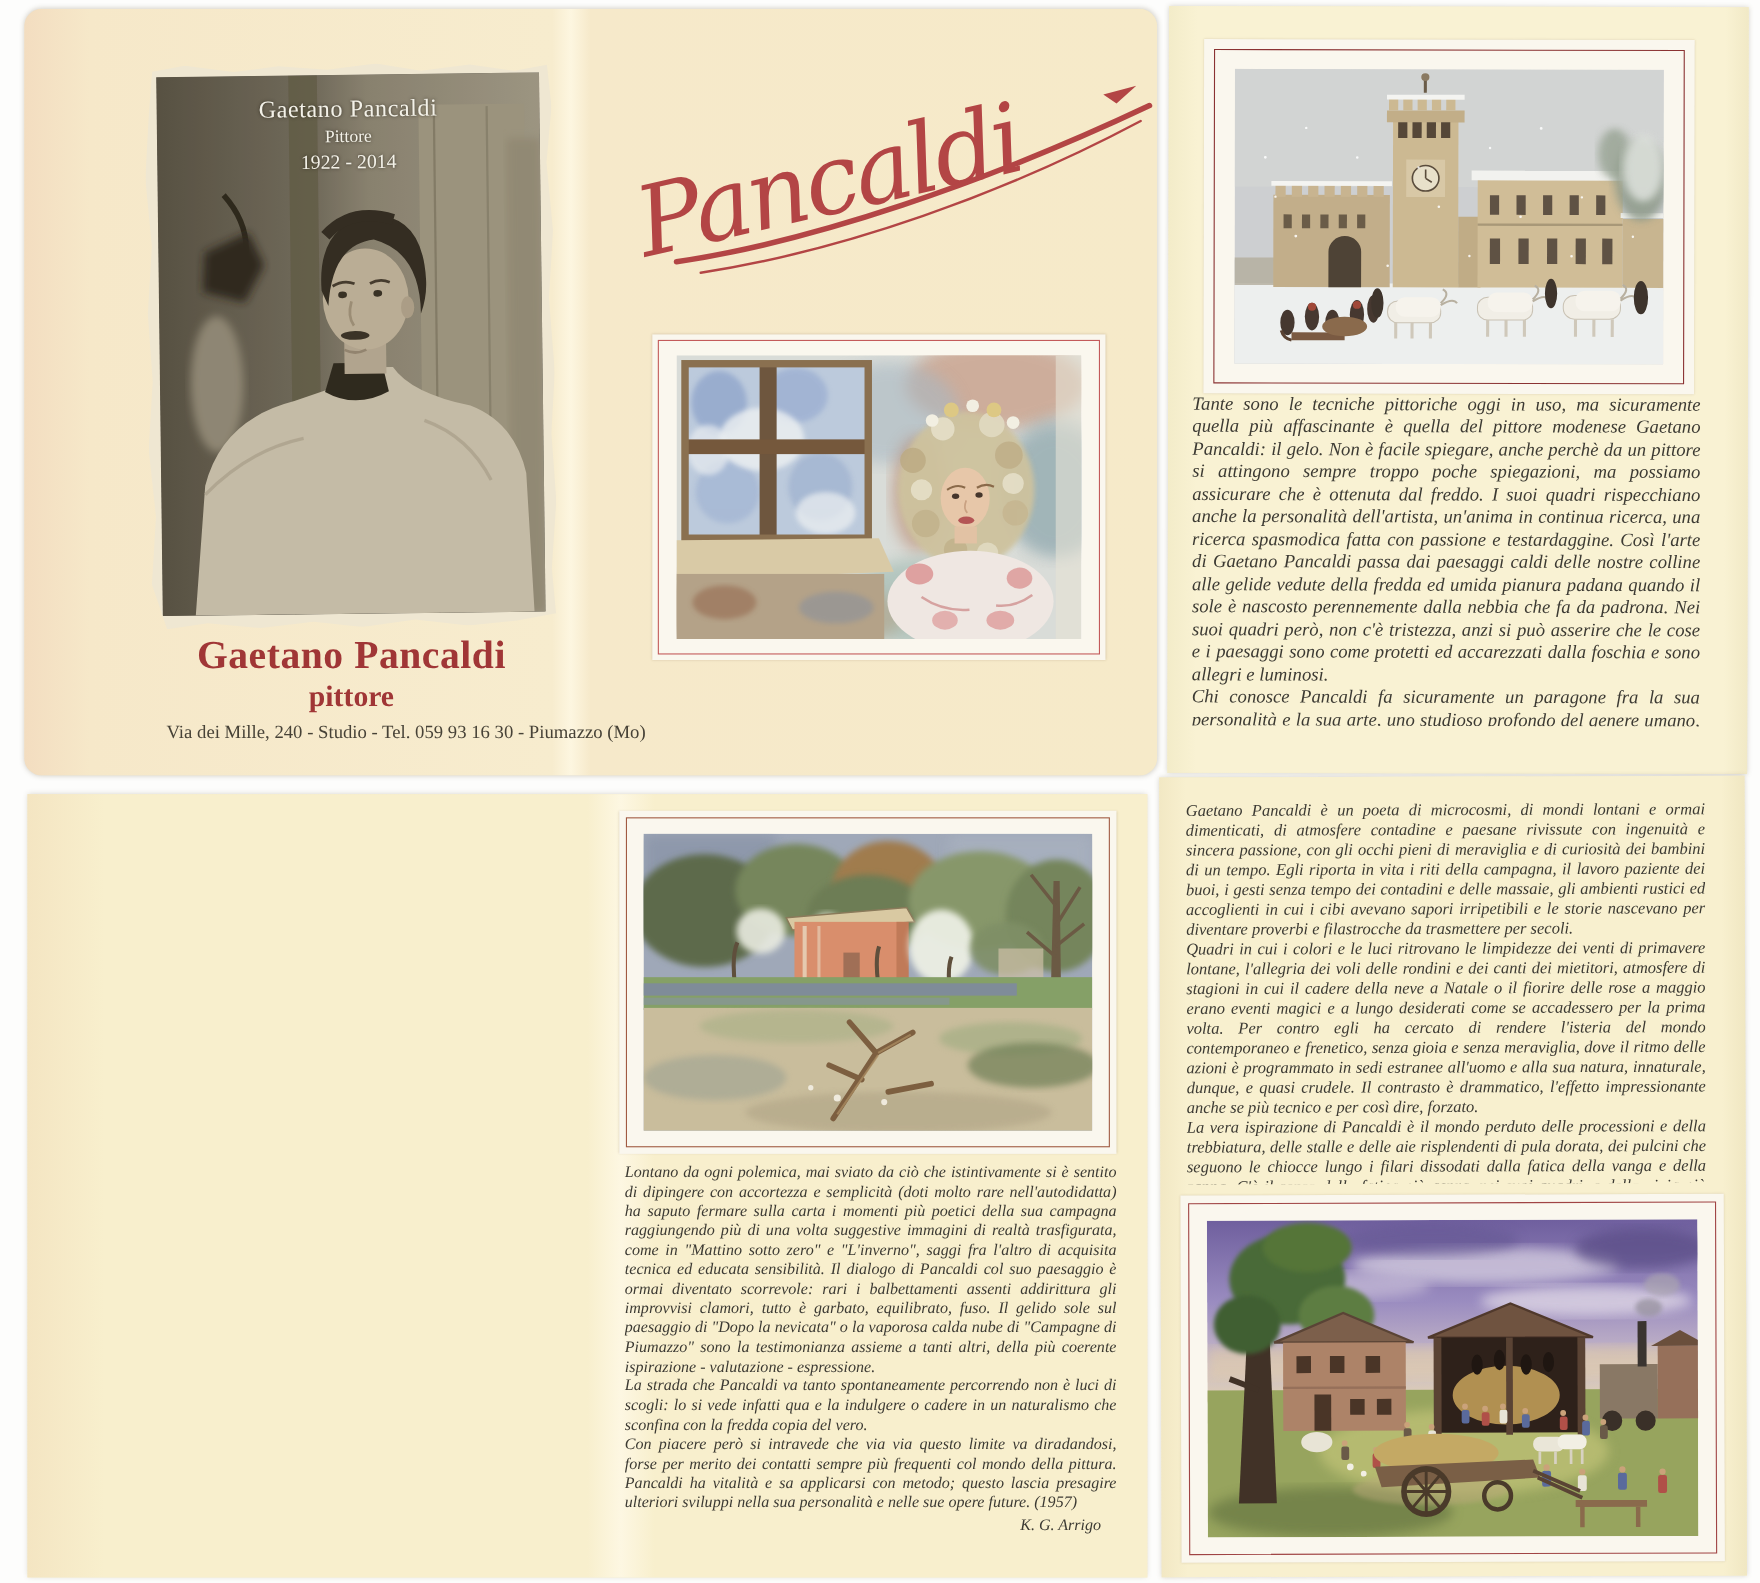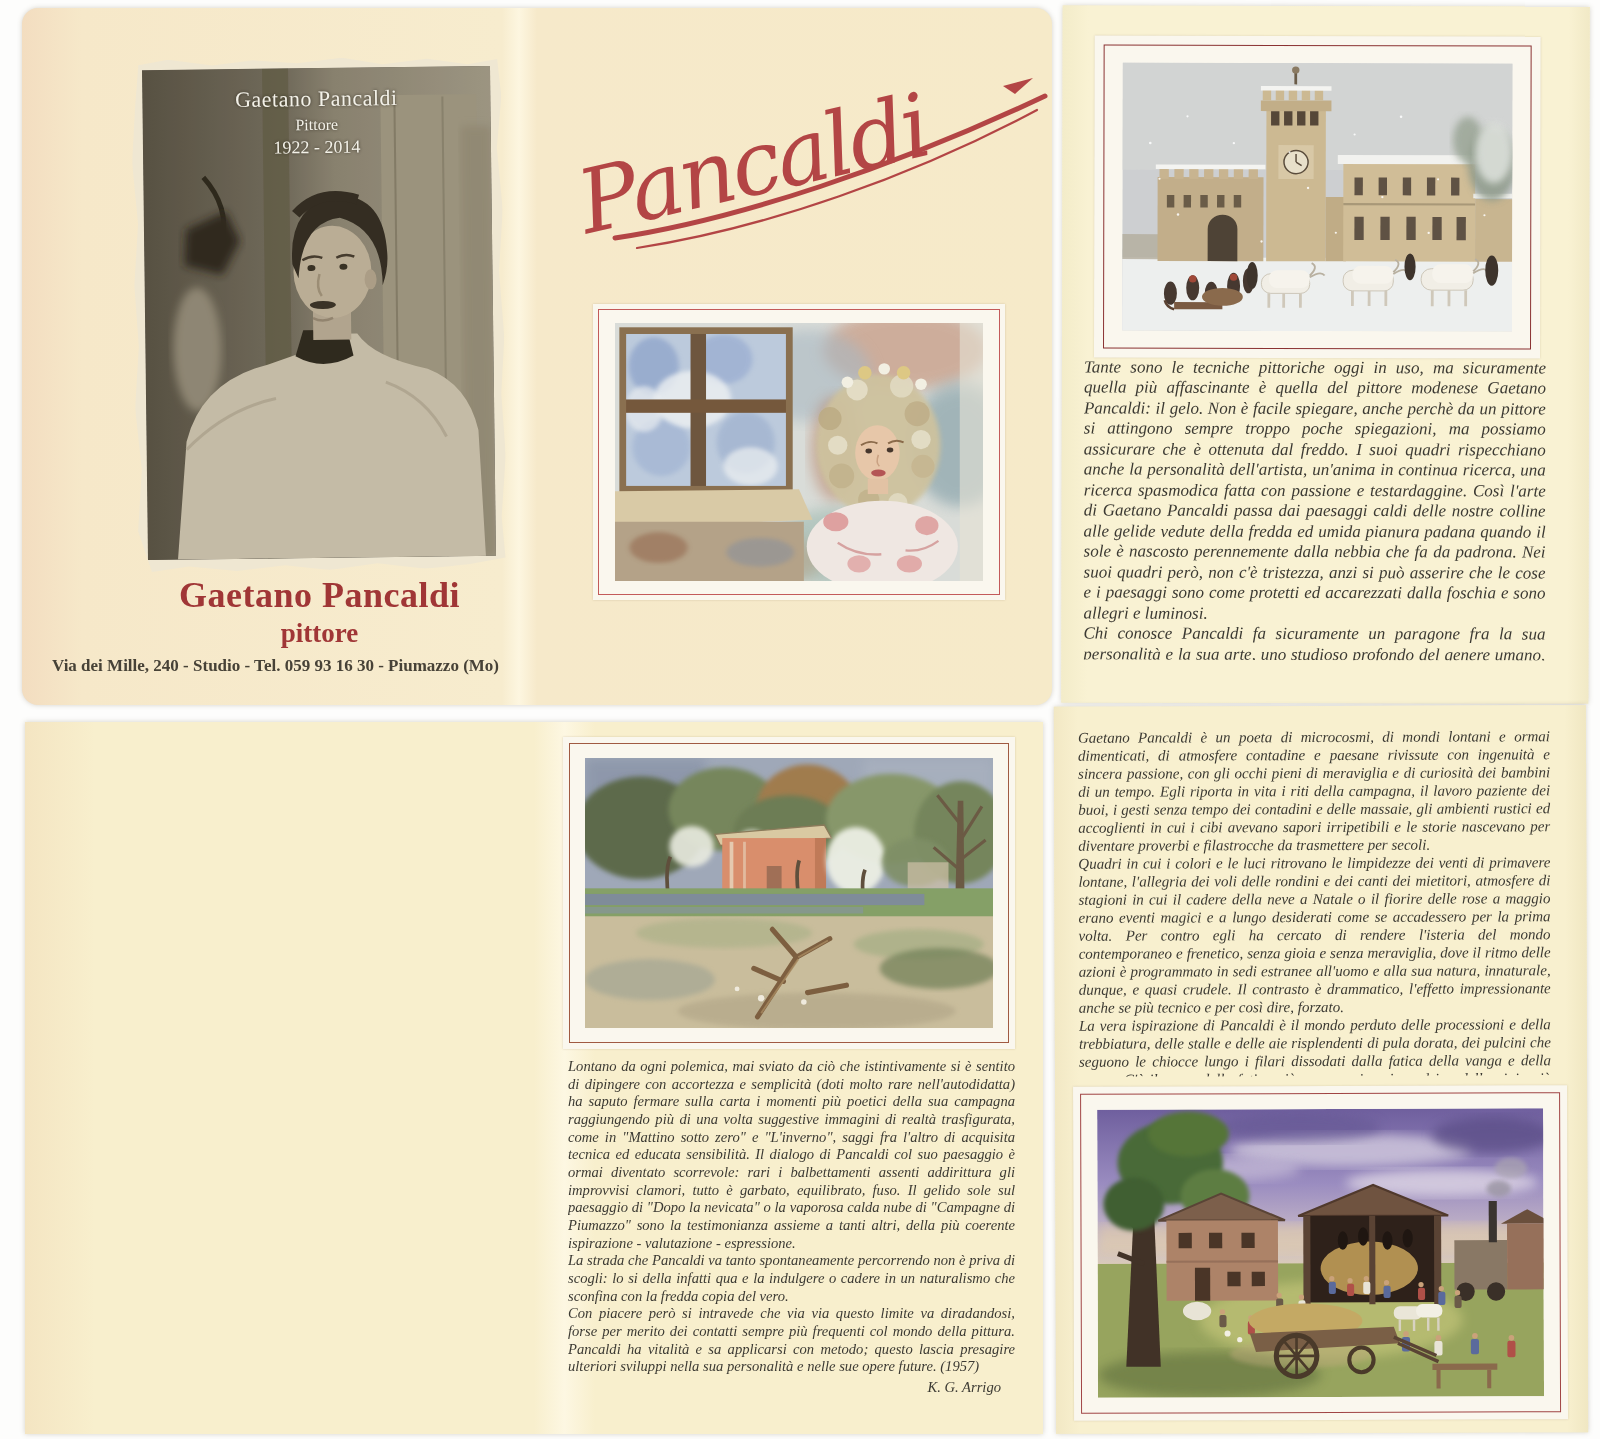--- a/index.html
+++ b/index.html
@@ -28,22 +28,22 @@
   .photo-caption{position:absolute;left:0;top:26px;width:100%;text-align:center;color:#f3f1e8;
       text-shadow:0 0 3px rgba(40,35,25,.8);line-height:1.35;}
   .photo-caption .l1{font-size:22px;letter-spacing:.5px;}
   .photo-caption .l2{font-size:16px;}
   .photo-caption .l3{font-size:18px;}
 
   .tl-heading{position:absolute;left:40px;top:566px;width:515px;text-align:center;
       font-size:36px;font-weight:bold;color:#a03636;letter-spacing:.5px;}
   .tl-subheading{position:absolute;left:40px;top:610px;width:515px;text-align:center;
       font-size:27px;font-weight:bold;color:#a03636;}
-  .tl-address{position:absolute;left:30px;top:648px;width:535px;text-align:left;
-      font-size:17px;color:#474237;font-weight:bold;}
+  .tl-address{position:absolute;left:30px;top:648px;width:535px;text-align:right;
+      font-size:17px;color:#474237;}
 
   .signature-wrap{position:absolute;left:545px;top:62px;width:505px;height:205px;}
 
   
   .pcard{position:absolute;background:#faf7ee;box-shadow:0 0 2px rgba(120,90,60,.25);}
   .pborder{position:absolute;border:1.5px solid #b24c4c;}
   .art{position:absolute;}
   .art svg{display:block;width:100%;height:100%;}
 
   
@@ -417,21 +417,21 @@
           <circle cx="190" cy="258" r="3.5" fill="#efeadd"></circle>
             <circle cx="236" cy="262" r="3" fill="#efeadd"></circle>
           <circle cx="164" cy="248" r="2.6" fill="#efeadd"></circle>
         </svg>
       </div>
     </div>
 
     <div class="itblock" style="left:543px;top:336px;width:447px;height:362px;font-size:14.6px;line-height:1.21;">
       <div>
           <p class="para">Lontano da ogni polemica, mai sviato da ciò che istintivamente si è sentito di dipingere con accortezza e semplicità (doti molto rare nell'autodidatta) ha saputo fermare sulla carta i momenti più poetici della sua campagna raggiungendo più di una volta suggestive immagini di realtà trasfigurata, come in "Mattino sotto zero" e "L'inverno", saggi fra l'altro di acquisita tecnica ed educata sensibilità. Il dialogo di Pancaldi col suo paesaggio è ormai diventato scorrevole: rari i balbettamenti assenti addirittura gli improvvisi clamori, tutto è garbato, equilibrato, fuso. Il gelido sole sul paesaggio di "Dopo la nevicata" o la vaporosa calda nube di "Campagne di Piumazzo" sono la testimonianza assieme a tanti altri, della più coerente ispirazione - valutazione - espressione.</p>
-          <p class="para">La strada che Pancaldi va tanto spontaneamente percorrendo non è priva di scogli: lo si della infatti qua e la indulgere o cadere in un naturalismo che sconfina con la fredda copia del vero.</p>
+          <p class="para">La strada che Pancaldi va tanto spontaneamente percorrendo non è luci di scogli: lo si vede infatti qua e la indulgere o cadere in un naturalismo che sconfina con la fredda copia del vero.</p>
           <p class="para">Con piacere però si intravede che via via questo limite va diradandosi, forse per merito dei contatti sempre più frequenti col mondo della pittura. Pancaldi ha vitalità e sa applicarsi con metodo; questo lascia presagire ulteriori sviluppi nella sua personalità e nelle sue opere future. (1957)</p>
         </div>
       <div class="author" style="margin-right:14px;">K. G. Arrigo</div>
     </div>
   </div>
 
   <div class="sheet sheet-br">
 
     <div class="itblock" style="left:24px;top:22px;width:472px;height:348px;font-size:15px;line-height:1.2;">
       <div>

